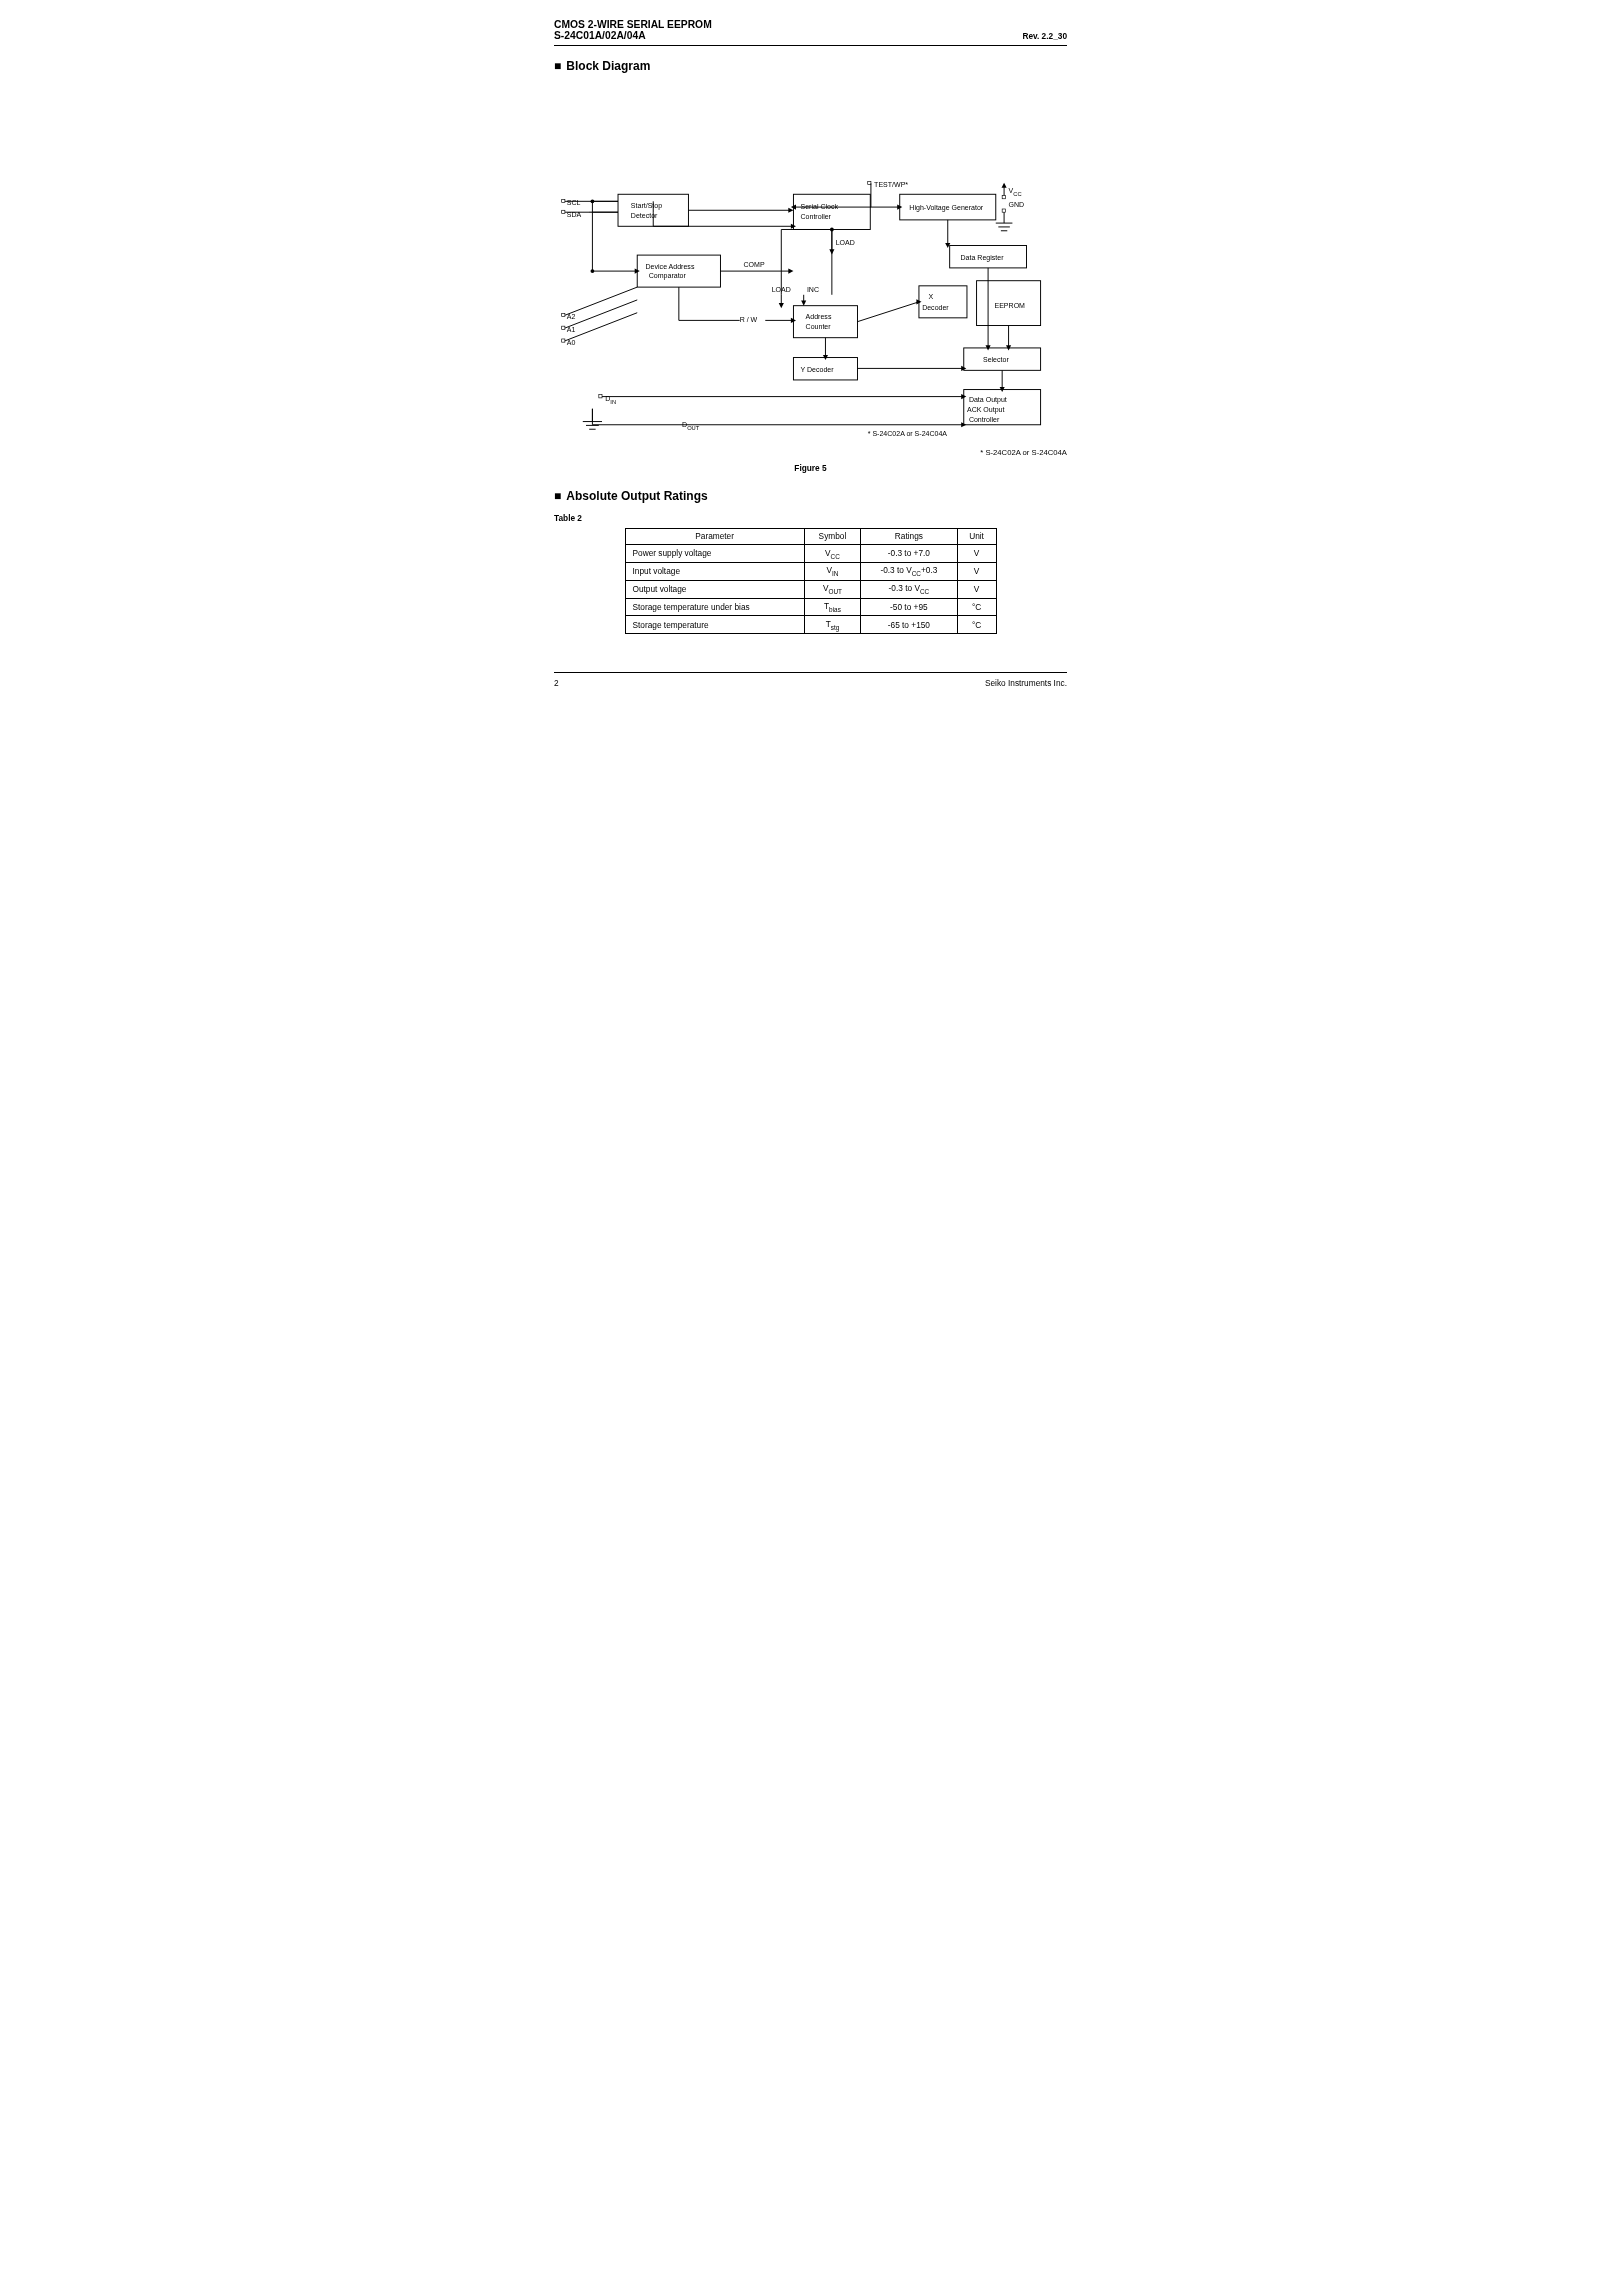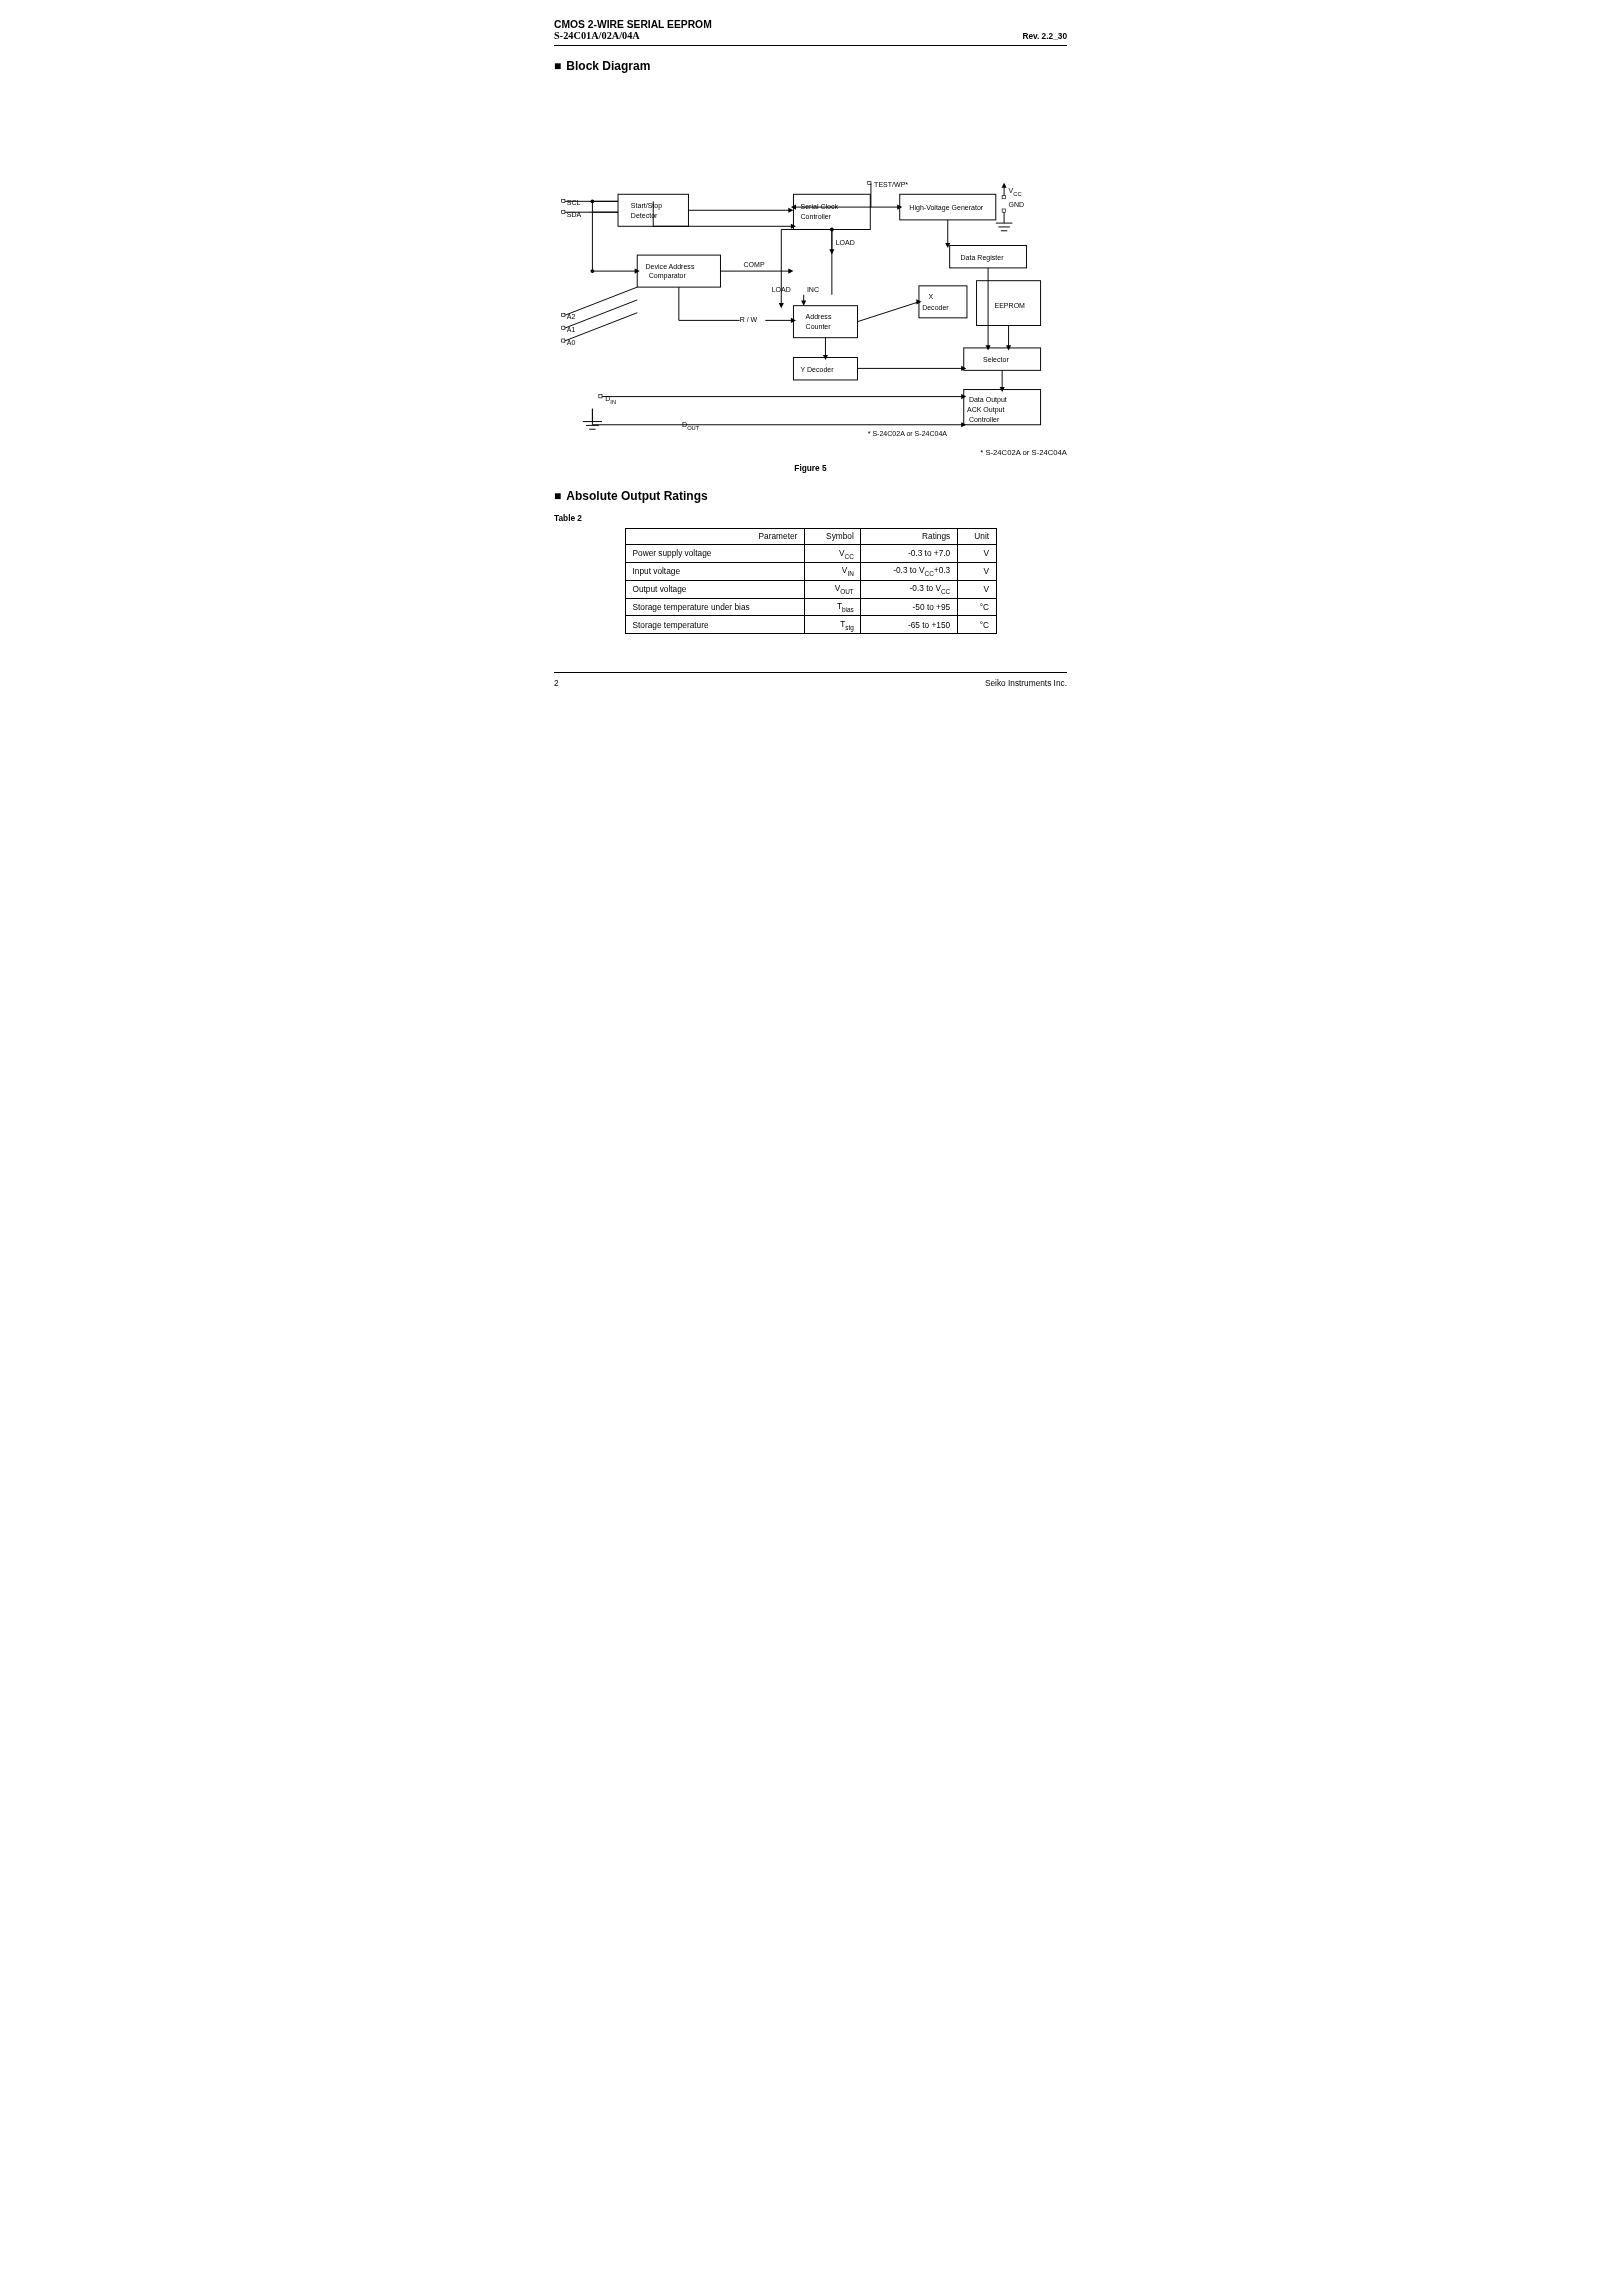--- a/index.html
+++ b/index.html
@@ -15,21 +15,21 @@
     .header {
       border-bottom: 1.3px solid #000;
       padding-bottom: 3.8px;
       margin-bottom: 13px;
       display: flex;
       justify-content: space-between;
       align-items: flex-end;
       gap: 26px;
     }
     .header-left .title1 { font-size: 10.3px; font-weight: bold; }
-    .header-left .title2 { font-size: 10.3px; font-weight: bold; font-family: Liberation Serif, serif; }
+    .header-left .title2 { font-size: 10.3px; font-weight: bold; }
     .header-right { font-size: 8.3px; font-weight: bold; }
 
     .section-title {
       display: flex;
       align-items: center;
       font-weight: bold;
       font-size: 12px;
       margin-bottom: 9.6px;
     }
     .section-title::before {
@@ -65,21 +65,21 @@
     }
 
     table.ratings-table {
       border-collapse: collapse;
       width: 372px;
       margin: 0 auto;
     }
     table.ratings-table th, table.ratings-table td {
       border: 0.6px solid #000;
       padding: 2.6px 6.4px;
-      text-align: right;
+      text-align: center;
       font-size: 8.3px;
     }
     table.ratings-table th {
       font-weight: normal;
       background: #fff;
     }
     table.ratings-table td:first-child {
       text-align: left;
       padding-left: 7px;
     }

